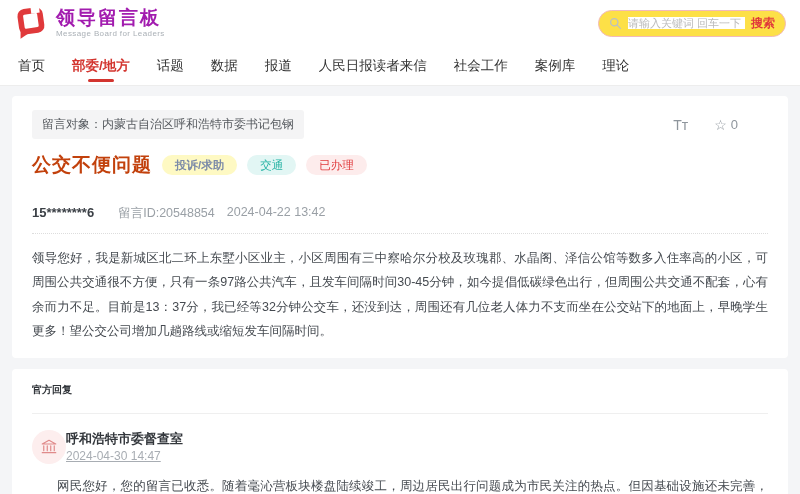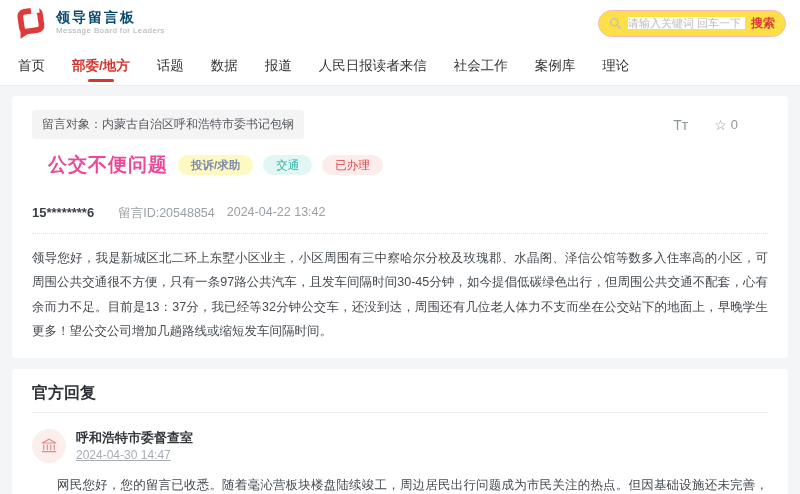--- a/index.html
+++ b/index.html
@@ -6,21 +6,21 @@
   html, body { width: 800px; height: 494px; overflow: hidden; }
   body { font-family: "Liberation Sans", "DejaVu Sans", sans-serif; background: #f4f5f7; }
 
   
   .header {
     height: 46px; background: #fff; display: flex; align-items: center;
     justify-content: space-between; padding: 0 14px;
   }
   .logo { display: flex; align-items: center; gap: 8px; }
   .logo-mark { width: 34px; height: 34px; flex: 0 0 auto; }
-  .logo-text-cn { font-size: 14px; font-weight: bold; color: #0c4a6e; letter-spacing: 2px; line-height: 1.1; font-family: Liberation Mono, monospace; }
+  .logo-text-cn { font-size: 19px; font-weight: bold; color: #a21caf; letter-spacing: 2px; line-height: 1.1; }
   .logo-text-en { font-size: 8px; color: #aab0b6; letter-spacing: 0.4px; }
   .search-box {
     display: flex; align-items: center; width: 188px; height: 27px;
     border: 1px solid #f2b9bb; border-radius: 14px; padding: 0 10px; background: #fde047;
   }
   .search-icon { width: 13px; height: 13px; margin-right: 6px; flex: 0 0 auto; }
   .search-input {
     border: none; outline: none; flex: 1; font-size: 11px; color: #333; min-width: 0;
     font-family: "Liberation Sans", "DejaVu Sans", sans-serif;
   }
@@ -52,42 +52,42 @@
   .recipient-badge {
     display: inline-block; background: #f4f4f5; color: #55595e; font-size: 12px;
     padding: 6px 10px; border-radius: 3px; font-family: Liberation Serif, serif;
   }
   .top-icons { display: flex; align-items: center; gap: 26px; color: #9aa0a6; padding-right: 30px; }
   .fontsize-toggle { font-size: 14px; cursor: pointer; color: #8e959c; }
   .star-wrap { display: flex; align-items: center; gap: 4px; cursor: pointer; font-size: 13px; color: #8e959c; }
   .star-glyph { font-size: 14px; }
 
   .title-row { display: flex; align-items: center; gap: 10px; margin-top: 13px; }
-  .msg-title { font-size: 19px; font-weight: bold; color: #ec4899; letter-spacing: 1px; margin-left: 16px; }
+  .msg-title { font-size: 19px; font-weight: bold; color: #c2410c; letter-spacing: 1px; }
   .tag { font-size: 11.5px; padding: 3px 13px; border-radius: 12px; line-height: 1.3; }
   .tag.blue { background: #fef9c3; color: #7b8aa8; font-weight: bold; }
   .tag.teal { background: #e2f6f4; color: #27b3a4; }
   .tag.red  { background: #fdecec; color: #e0393b; }
 
   .meta-row { display: flex; gap: 24px; margin-top: 27px; font-size: 13px; }
   .meta-user { font-weight: bold; color: #3a3f45; }
   .meta-id, .meta-date { color: #9aa0a6; font-size: 12.5px; }
   .meta-id { margin-right: -12px; }
 
   .dotted-divider { border-bottom: 1px dotted #ddd; margin: 11px 0 12px 0; }
 
   .msg-body, .reply-body, .reply-closing {
     font-size: 12.5px; color: #454a50; line-height: 1.95; text-align: justify;
   }
 
   
   .reply-card { margin-top: 11px; height: 188px; overflow: hidden; }
-  .reply-section-title { font-size: 16px; font-weight: bold; color: #2f3338; padding-bottom: 8px; }
+  .reply-section-title { font-size: 10px; font-weight: bold; color: #2f3338; padding-bottom: 16px; }
   .reply-header-divider { border-bottom: 1px solid #efefef; margin: 0 0 16px 0; }
-  .reply-author-row { display: flex; align-items: center; gap: 10px; }
+  .reply-author-row { display: flex; align-items: center; }
   .org-avatar {
     width: 34px; height: 34px; border-radius: 50%; background: #fdeeee;
     display: flex; align-items: center; justify-content: center; flex: 0 0 auto;
   }
   .org-avatar svg { width: 18px; height: 18px; }
   .reply-author-name { font-size: 13px; font-weight: bold; color: #33373c; line-height: 1.4; }
   .reply-author-date { font-size: 12px; color: #a8adb3; line-height: 1.4; text-decoration: underline; }
   .reply-text-wrap { margin: 10px 0 0 25px; }
 </style>
 </head>

